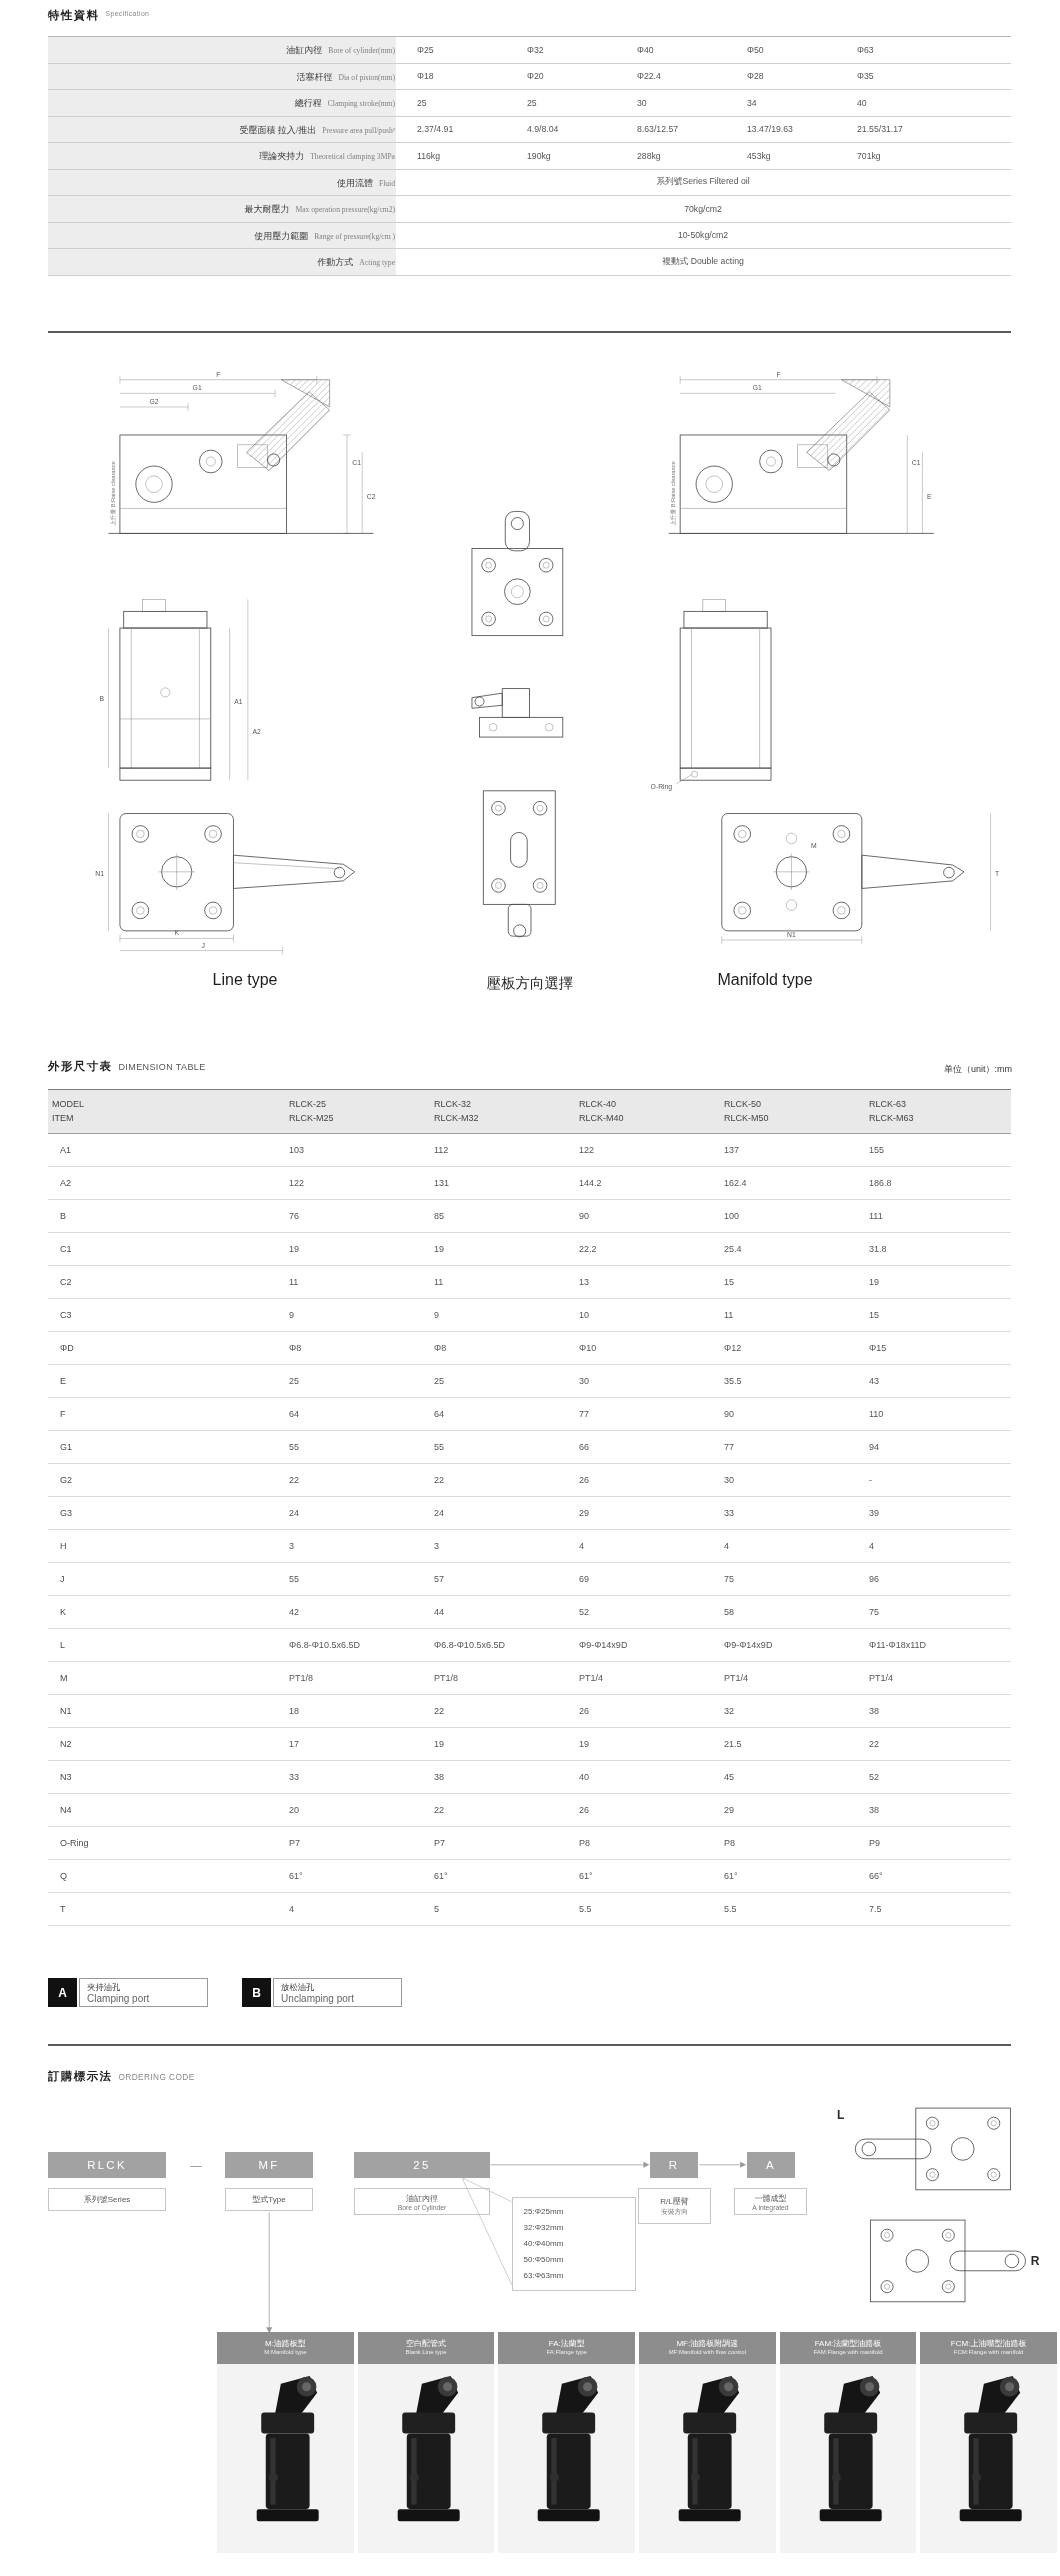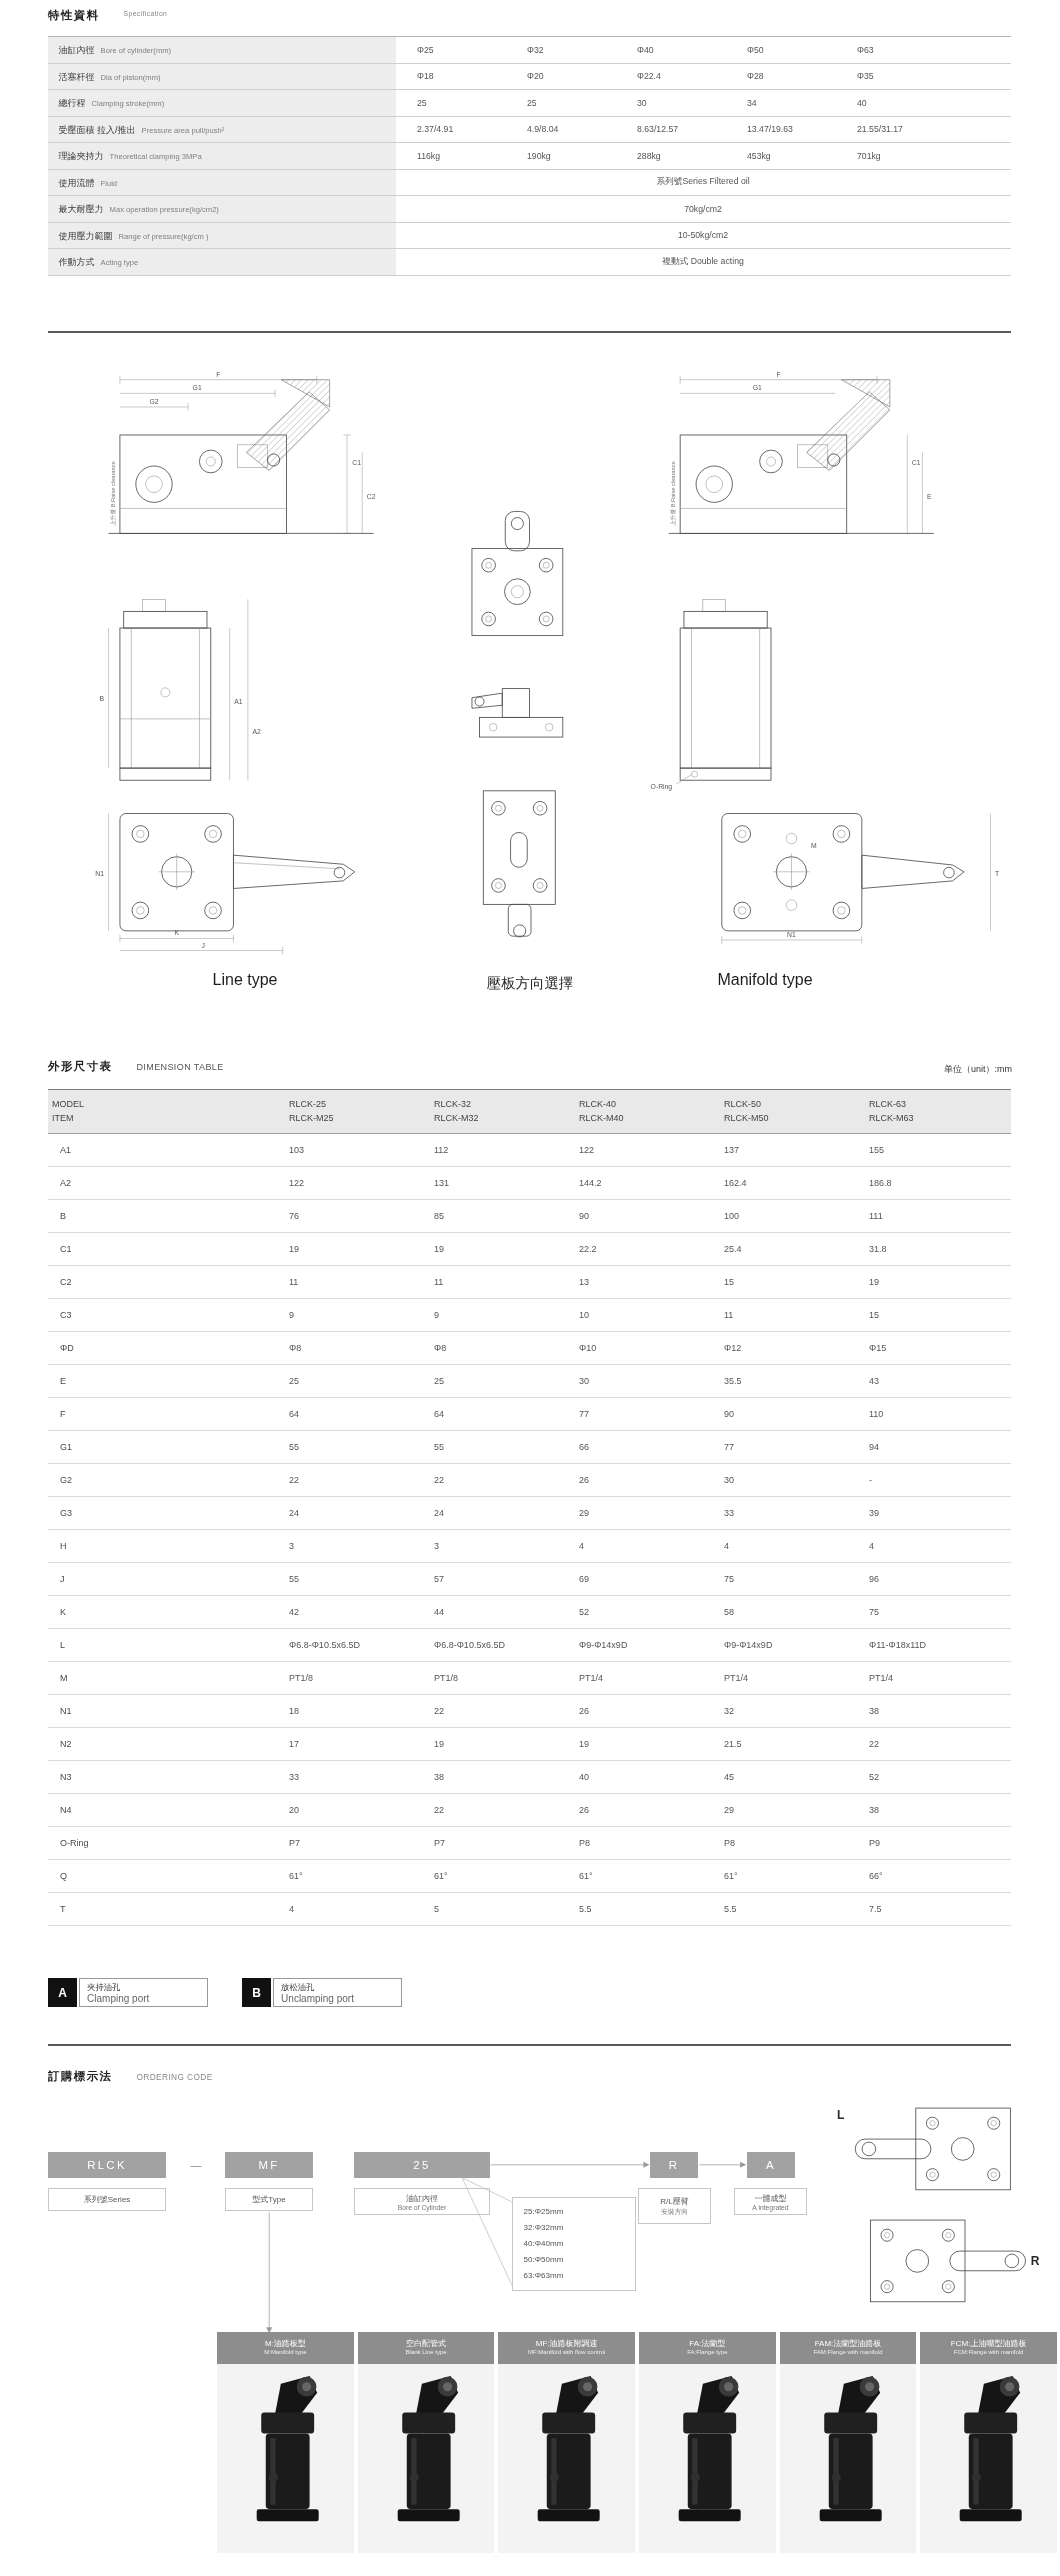--- a/index.html
+++ b/index.html
@@ -1,36 +1,36 @@
 <!DOCTYPE html>
 <html style="font-size:12px"><head>
 <meta charset="utf-8">
 <style>
   html,body{margin:0;padding:0;}
   body{width:1060px;background:#fff;font-family:"Liberation Sans","DejaVu Sans",sans-serif;}
   #page{position:relative;width:1060px;height:2576px;background:#fff;overflow:hidden;}
 
-  .sec-title{position:absolute;left:48px;display:flex;align-items:baseline;gap:24px;}
+  .sec-title{position:absolute;left:48px;display:flex;align-items:baseline;gap:6px;}
   .sec-title .zh{font-size:11.4px;font-weight:bold;color:#222;letter-spacing:1.5px;}
   .sec-title .en{font-size:8.3px;color:#888;letter-spacing:0.4px;}
   #spec-title{top:7.6px;}
   #spec-title .en{font-size:6.8px;position:relative;top:-2.3px;}
 
   .divider{position:absolute;left:48px;width:963px;height:1.5px;background:#5a5a5a;}
   #divider1{top:331px;}
   #divider2{top:2044px;}
 
   table{border-collapse:collapse;table-layout:fixed;width:100%;}
 
   
   #spec-wrap{position:absolute;left:48px;top:36px;width:963px;}
   .spec-table{border-top:0.8px solid #b5b5b5;border-bottom:0.8px solid #b5b5b5;}
   .spec-table tr{height:26.5px;}
   .spec-table th,.spec-table td{border-bottom:0.8px solid #cfcfcf;font-weight:normal;}
-  .spec-table th{background:#ededed;text-align:left;padding-left:10.6px;}
+  .spec-table th{background:#ededed;text-align:right;padding-left:10.6px;font-family:Liberation Serif, serif;}
   .spec-table th .zh{font-size:9px;color:#3a3a3a;}
   .spec-table th .en{font-size:7.6px;color:#808080;margin-left:6px;}
   .spec-table td{font-size:8.7px;color:#555;text-align:left;padding-left:21px;}
   .spec-table td.span{text-align:center;padding-left:0;}
 
   
   #drawings-svg{position:absolute;left:48px;top:363px;}
   svg .ol{fill:none;stroke:#4a4a4a;stroke-width:1.1;}
   svg .thin{fill:none;stroke:#8a8a8a;stroke-width:.7;}
   svg .dim{stroke:#9a9a9a;stroke-width:.7;}
@@ -771,41 +771,41 @@
             <rect x="64" y="92" width="58" height="100" rx="5" fill="#1b1b1b"></rect>
             <rect x="70" y="98" width="7" height="88" fill="#333"></rect>
             <circle cx="74" cy="150" r="6" fill="#303030"></circle>
             <rect x="52" y="192" width="82" height="16" rx="3" fill="#121212"></rect>
           </svg>
         </div>
       </div>
 
       <div class="product-cell">
         <div class="product-head">
-          <div class="zh">MF:油路板附調速</div>
-          <div class="en">MF:Manifold with flow control</div>
+          <div class="zh">FA:法蘭型</div>
+          <div class="en">FA:Flange type</div>
         </div>
         <div class="product-img">
           <svg viewBox="0 0 180 250">
             <polygon fill="#151515" points="74,78 84,26 122,16 132,38 100,80"></polygon>
             <circle cx="118" cy="30" r="13" fill="#3a3a3a"></circle>
             <circle cx="118" cy="30" r="6" fill="#666"></circle>
             <rect x="58" y="64" width="70" height="28" rx="4" fill="#202020"></rect>
             <rect x="64" y="92" width="58" height="100" rx="5" fill="#1b1b1b"></rect>
             <rect x="70" y="98" width="7" height="88" fill="#333"></rect>
             <circle cx="74" cy="150" r="6" fill="#303030"></circle>
             <rect x="52" y="192" width="82" height="16" rx="3" fill="#121212"></rect>
           </svg>
         </div>
       </div>
 
       <div class="product-cell">
         <div class="product-head">
-          <div class="zh">FA:法蘭型</div>
-          <div class="en">FA:Flange type</div>
+          <div class="zh">MF:油路板附調速</div>
+          <div class="en">MF:Manifold with flow control</div>
         </div>
         <div class="product-img">
           <svg viewBox="0 0 180 250">
             <polygon fill="#151515" points="74,78 84,26 122,16 132,38 100,80"></polygon>
             <circle cx="118" cy="30" r="13" fill="#3a3a3a"></circle>
             <circle cx="118" cy="30" r="6" fill="#666"></circle>
             <rect x="58" y="64" width="70" height="28" rx="4" fill="#202020"></rect>
             <rect x="64" y="92" width="58" height="100" rx="5" fill="#1b1b1b"></rect>
             <rect x="70" y="98" width="7" height="88" fill="#333"></rect>
             <circle cx="74" cy="150" r="6" fill="#303030"></circle>

